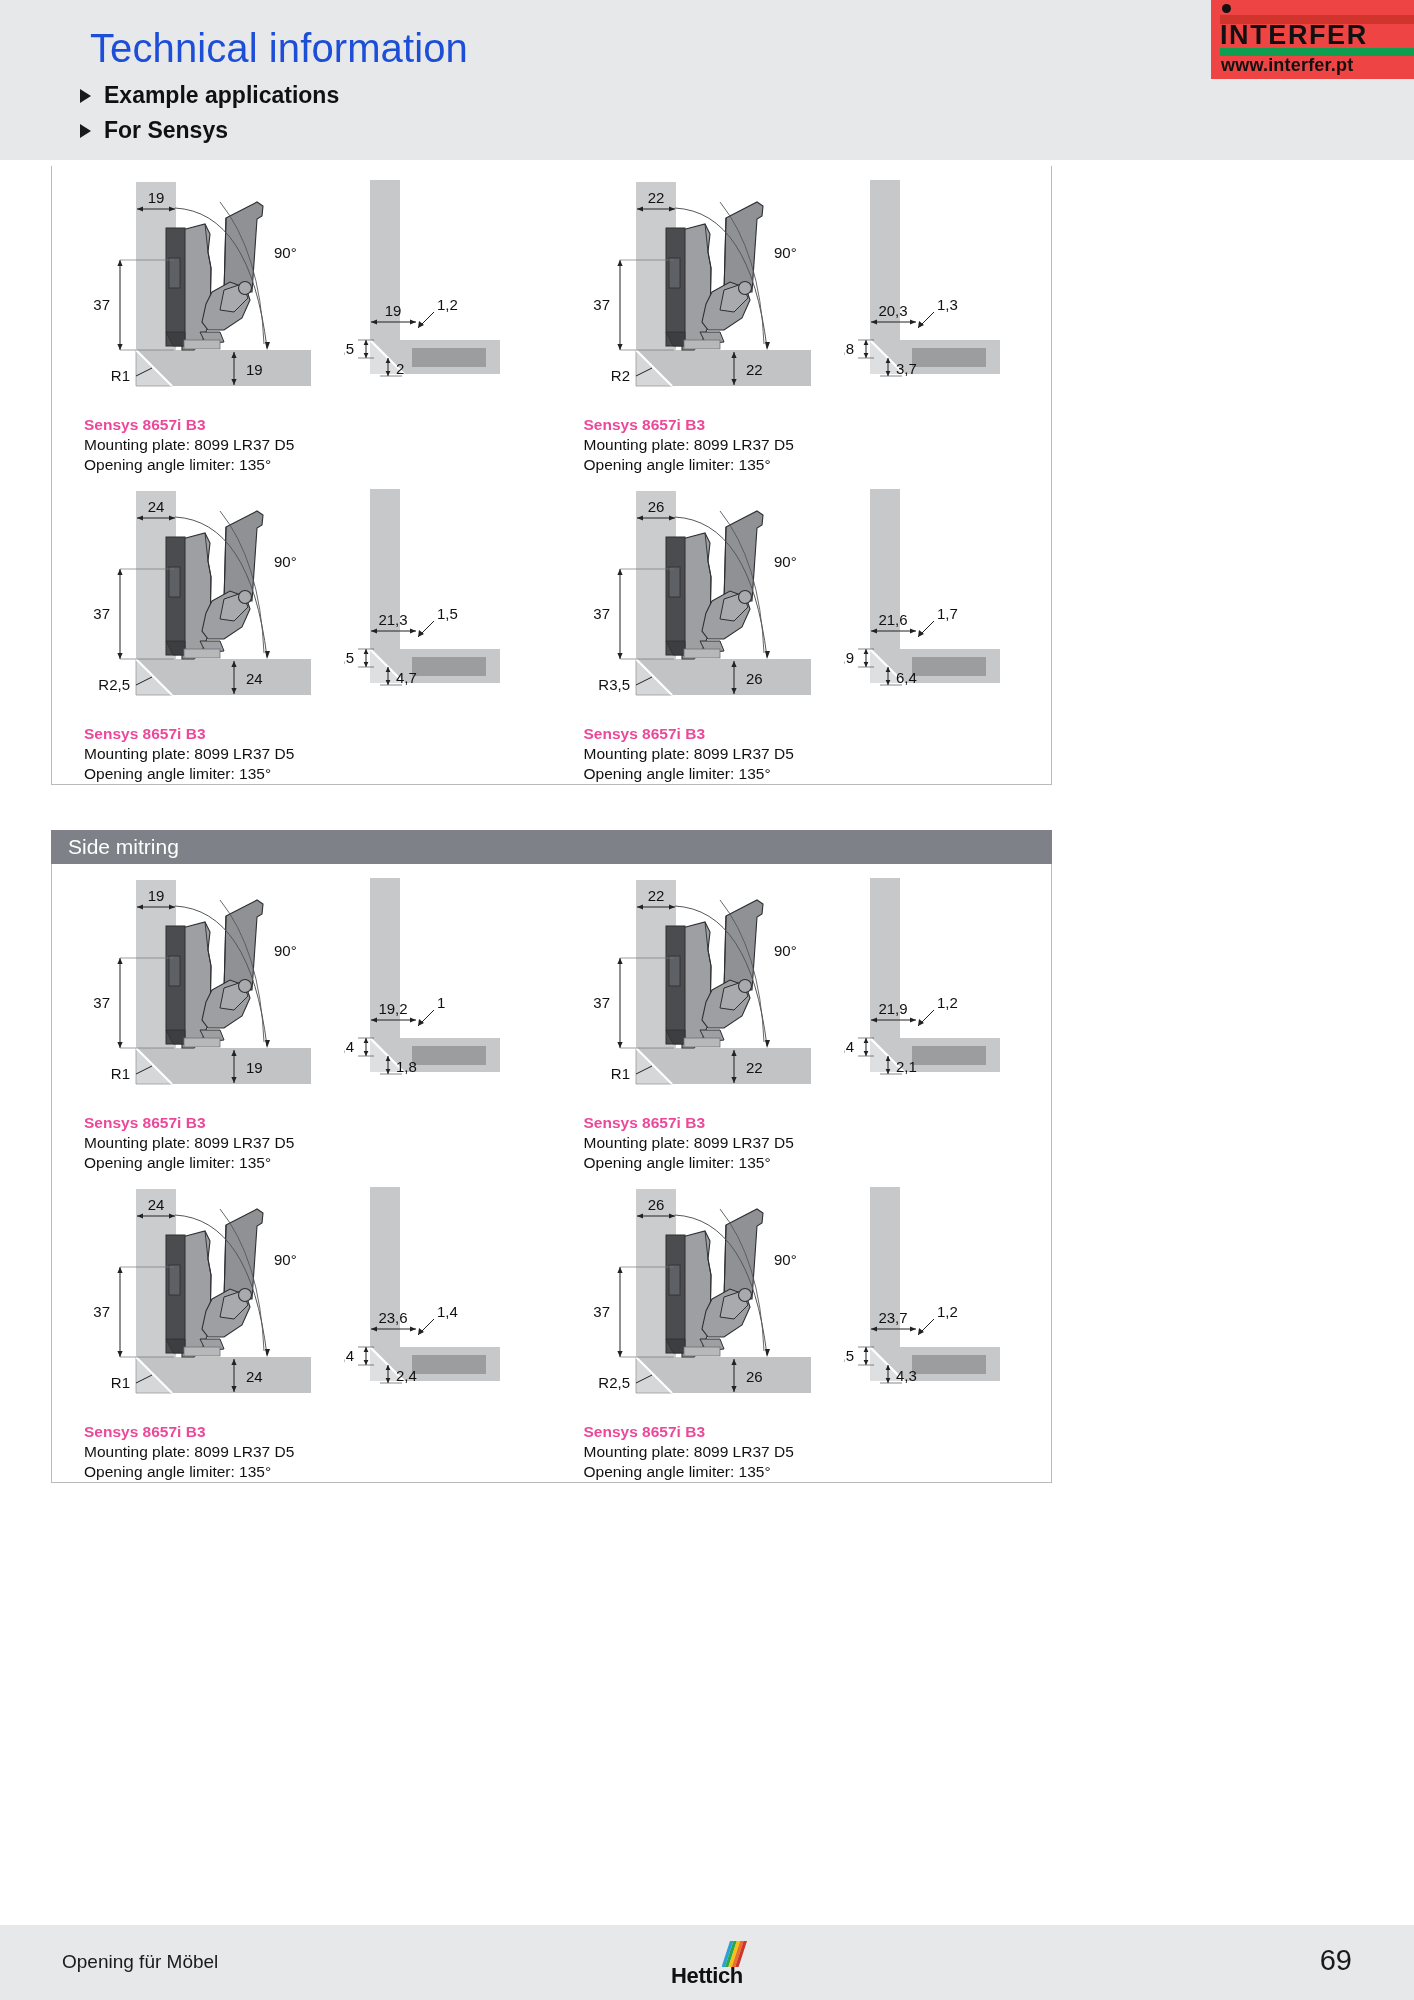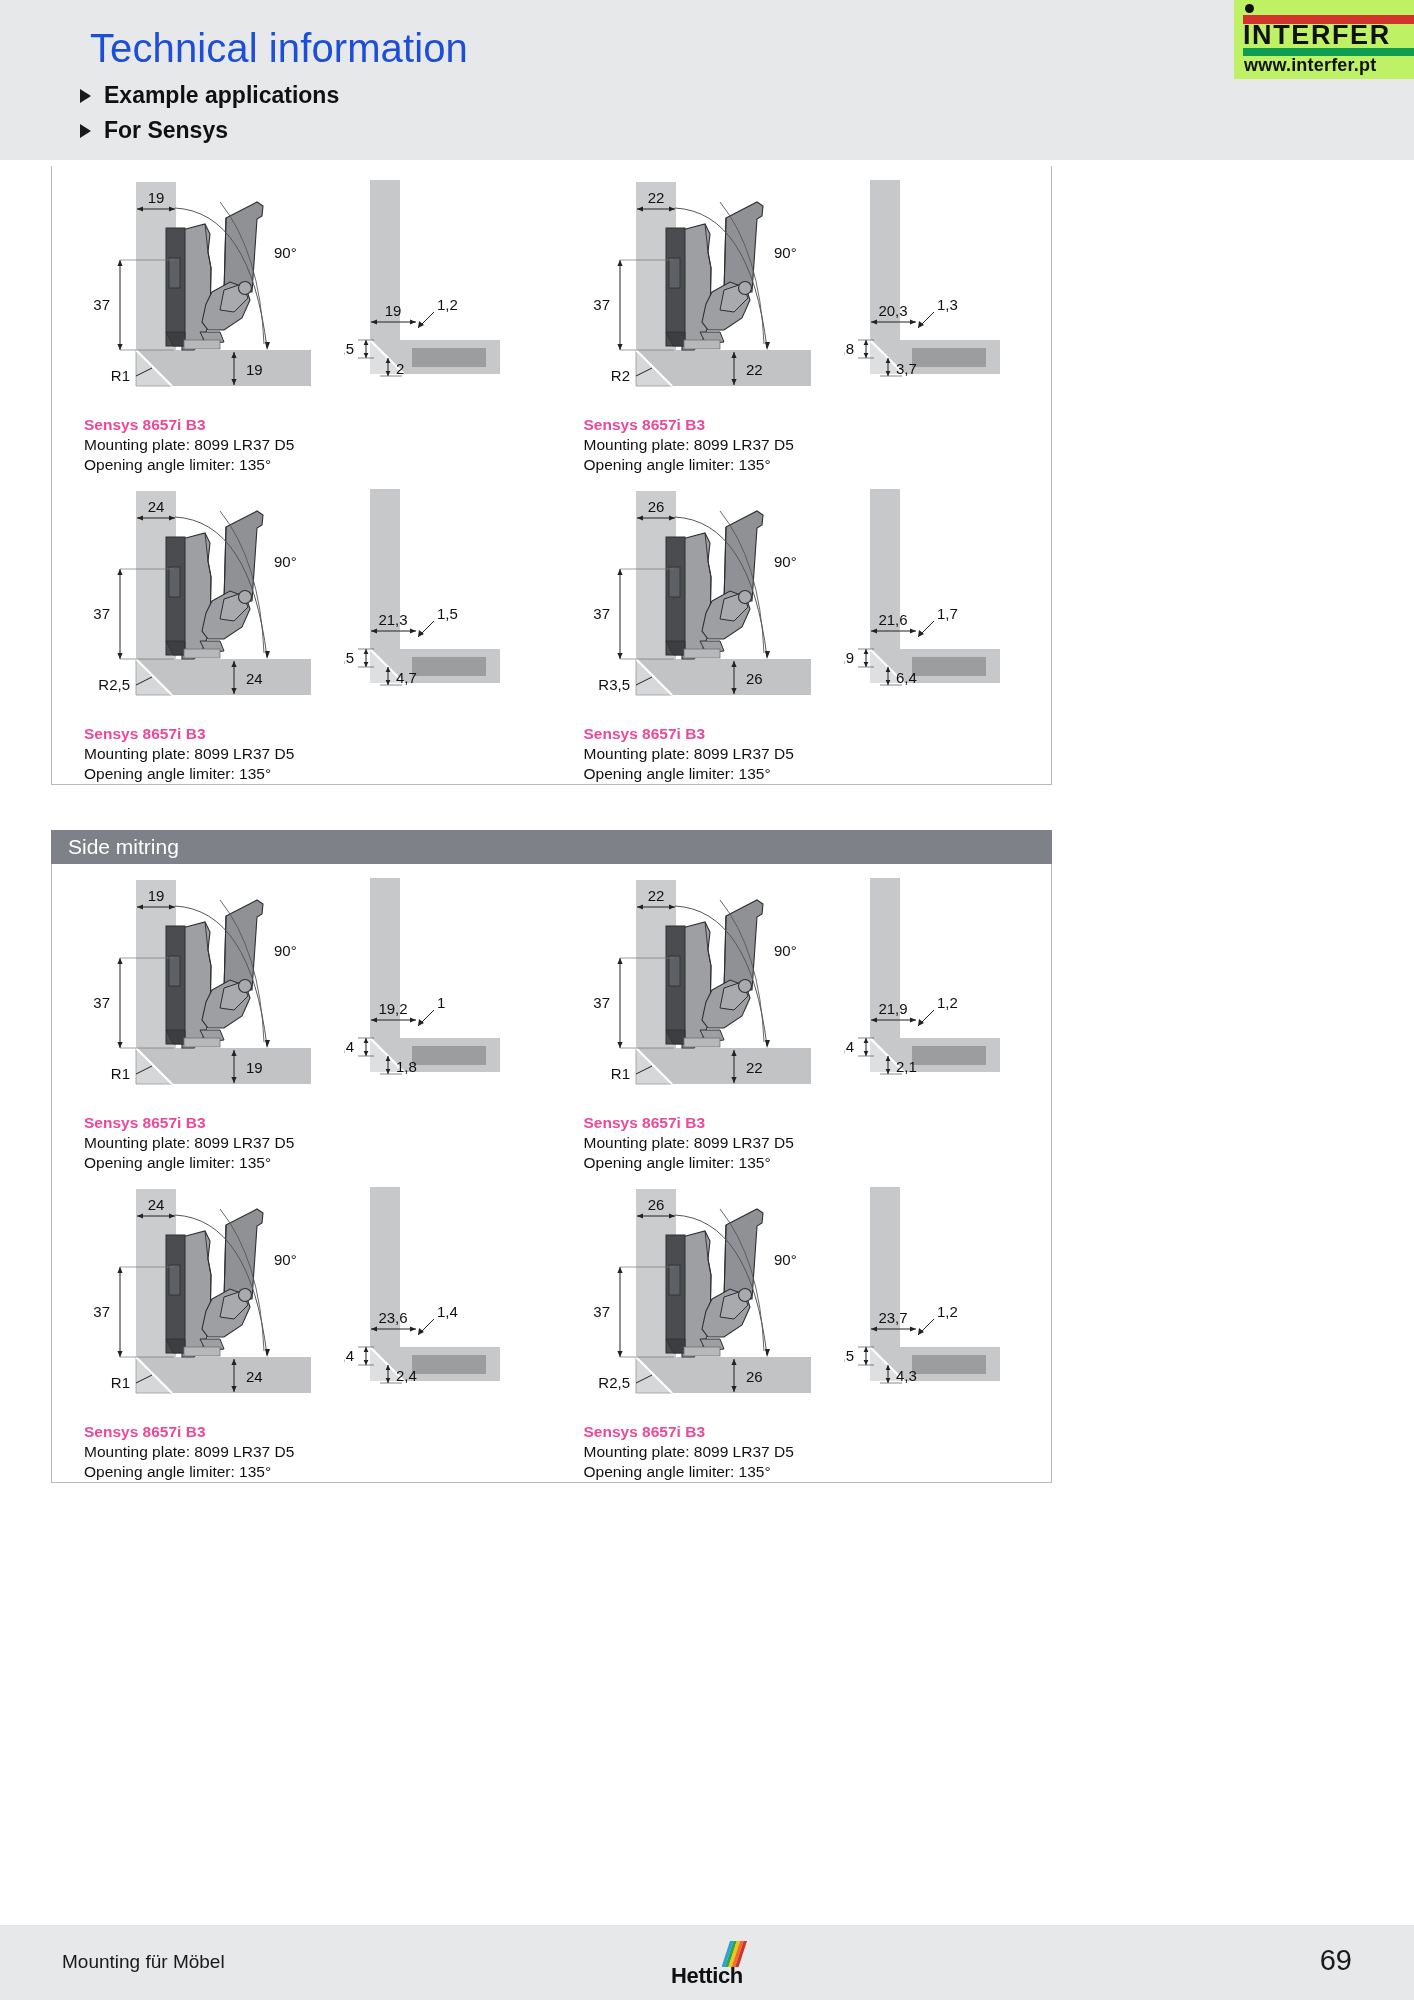--- a/index.html
+++ b/index.html
@@ -25,22 +25,22 @@
   }
   .tri-icon{
     width:0;height:0;border-left:11px solid #1a1a1a;
     border-top:7px solid transparent;border-bottom:7px solid transparent;
     display:block;
   }
   .hdr-bullet-label{font-size:23px;font-weight:bold;color:#111;}
 
   
   .logo-box{
-    position:absolute;right:0px;top:0px;width:180px;height:79px;
-    background:#bef264;box-sizing:border-box;
+    position:absolute;right:0px;top:0px;width:203px;height:79px;
+    background:#ef4444;box-sizing:border-box;
   }
   .logo-dot{
     position:absolute;left:11px;top:4px;width:9px;height:9px;
     border-radius:50%;background:#111;
   }
   .logo-bar-red{position:absolute;left:9px;top:15px;width:204px;height:9px;background:#d0342c;}
   .logo-bar-green{position:absolute;left:9px;top:48px;width:204px;height:8px;background:#0f9d4f;}
   .logo-word{
     position:absolute;left:9px;top:21px;width:204px;height:29px;
     font-size:27px;font-weight:bold;color:#111;letter-spacing:1.6px;
@@ -956,21 +956,21 @@
         <div class="cap-title">Sensys 8657i B3</div>
         <div class="cap-line">Mounting plate: 8099 LR37 D5</div>
         <div class="cap-line">Opening angle limiter: 135°</div>
       </div>
         </div>
       </div>
   </div>
 </div>
 
 <div class="page-footer">
-  <div class="footer-left">Mounting für Möbel</div>
+  <div class="footer-left">Opening für Möbel</div>
   <div class="hettich">
     <svg class="hettich-slash" viewBox="0 0 26 26">
       <g transform="skewX(-18)">
         <rect x="8" y="0" width="3.4" height="26" fill="#2f9fd8"></rect>
         <rect x="11.4" y="0" width="3.4" height="26" fill="#2aa84a"></rect>
         <rect x="14.8" y="0" width="3.4" height="26" fill="#f5c115"></rect>
         <rect x="18.2" y="0" width="3.4" height="26" fill="#e8702a"></rect>
         <rect x="21.6" y="0" width="3.4" height="26" fill="#d0342c"></rect>
       </g>
     </svg>

